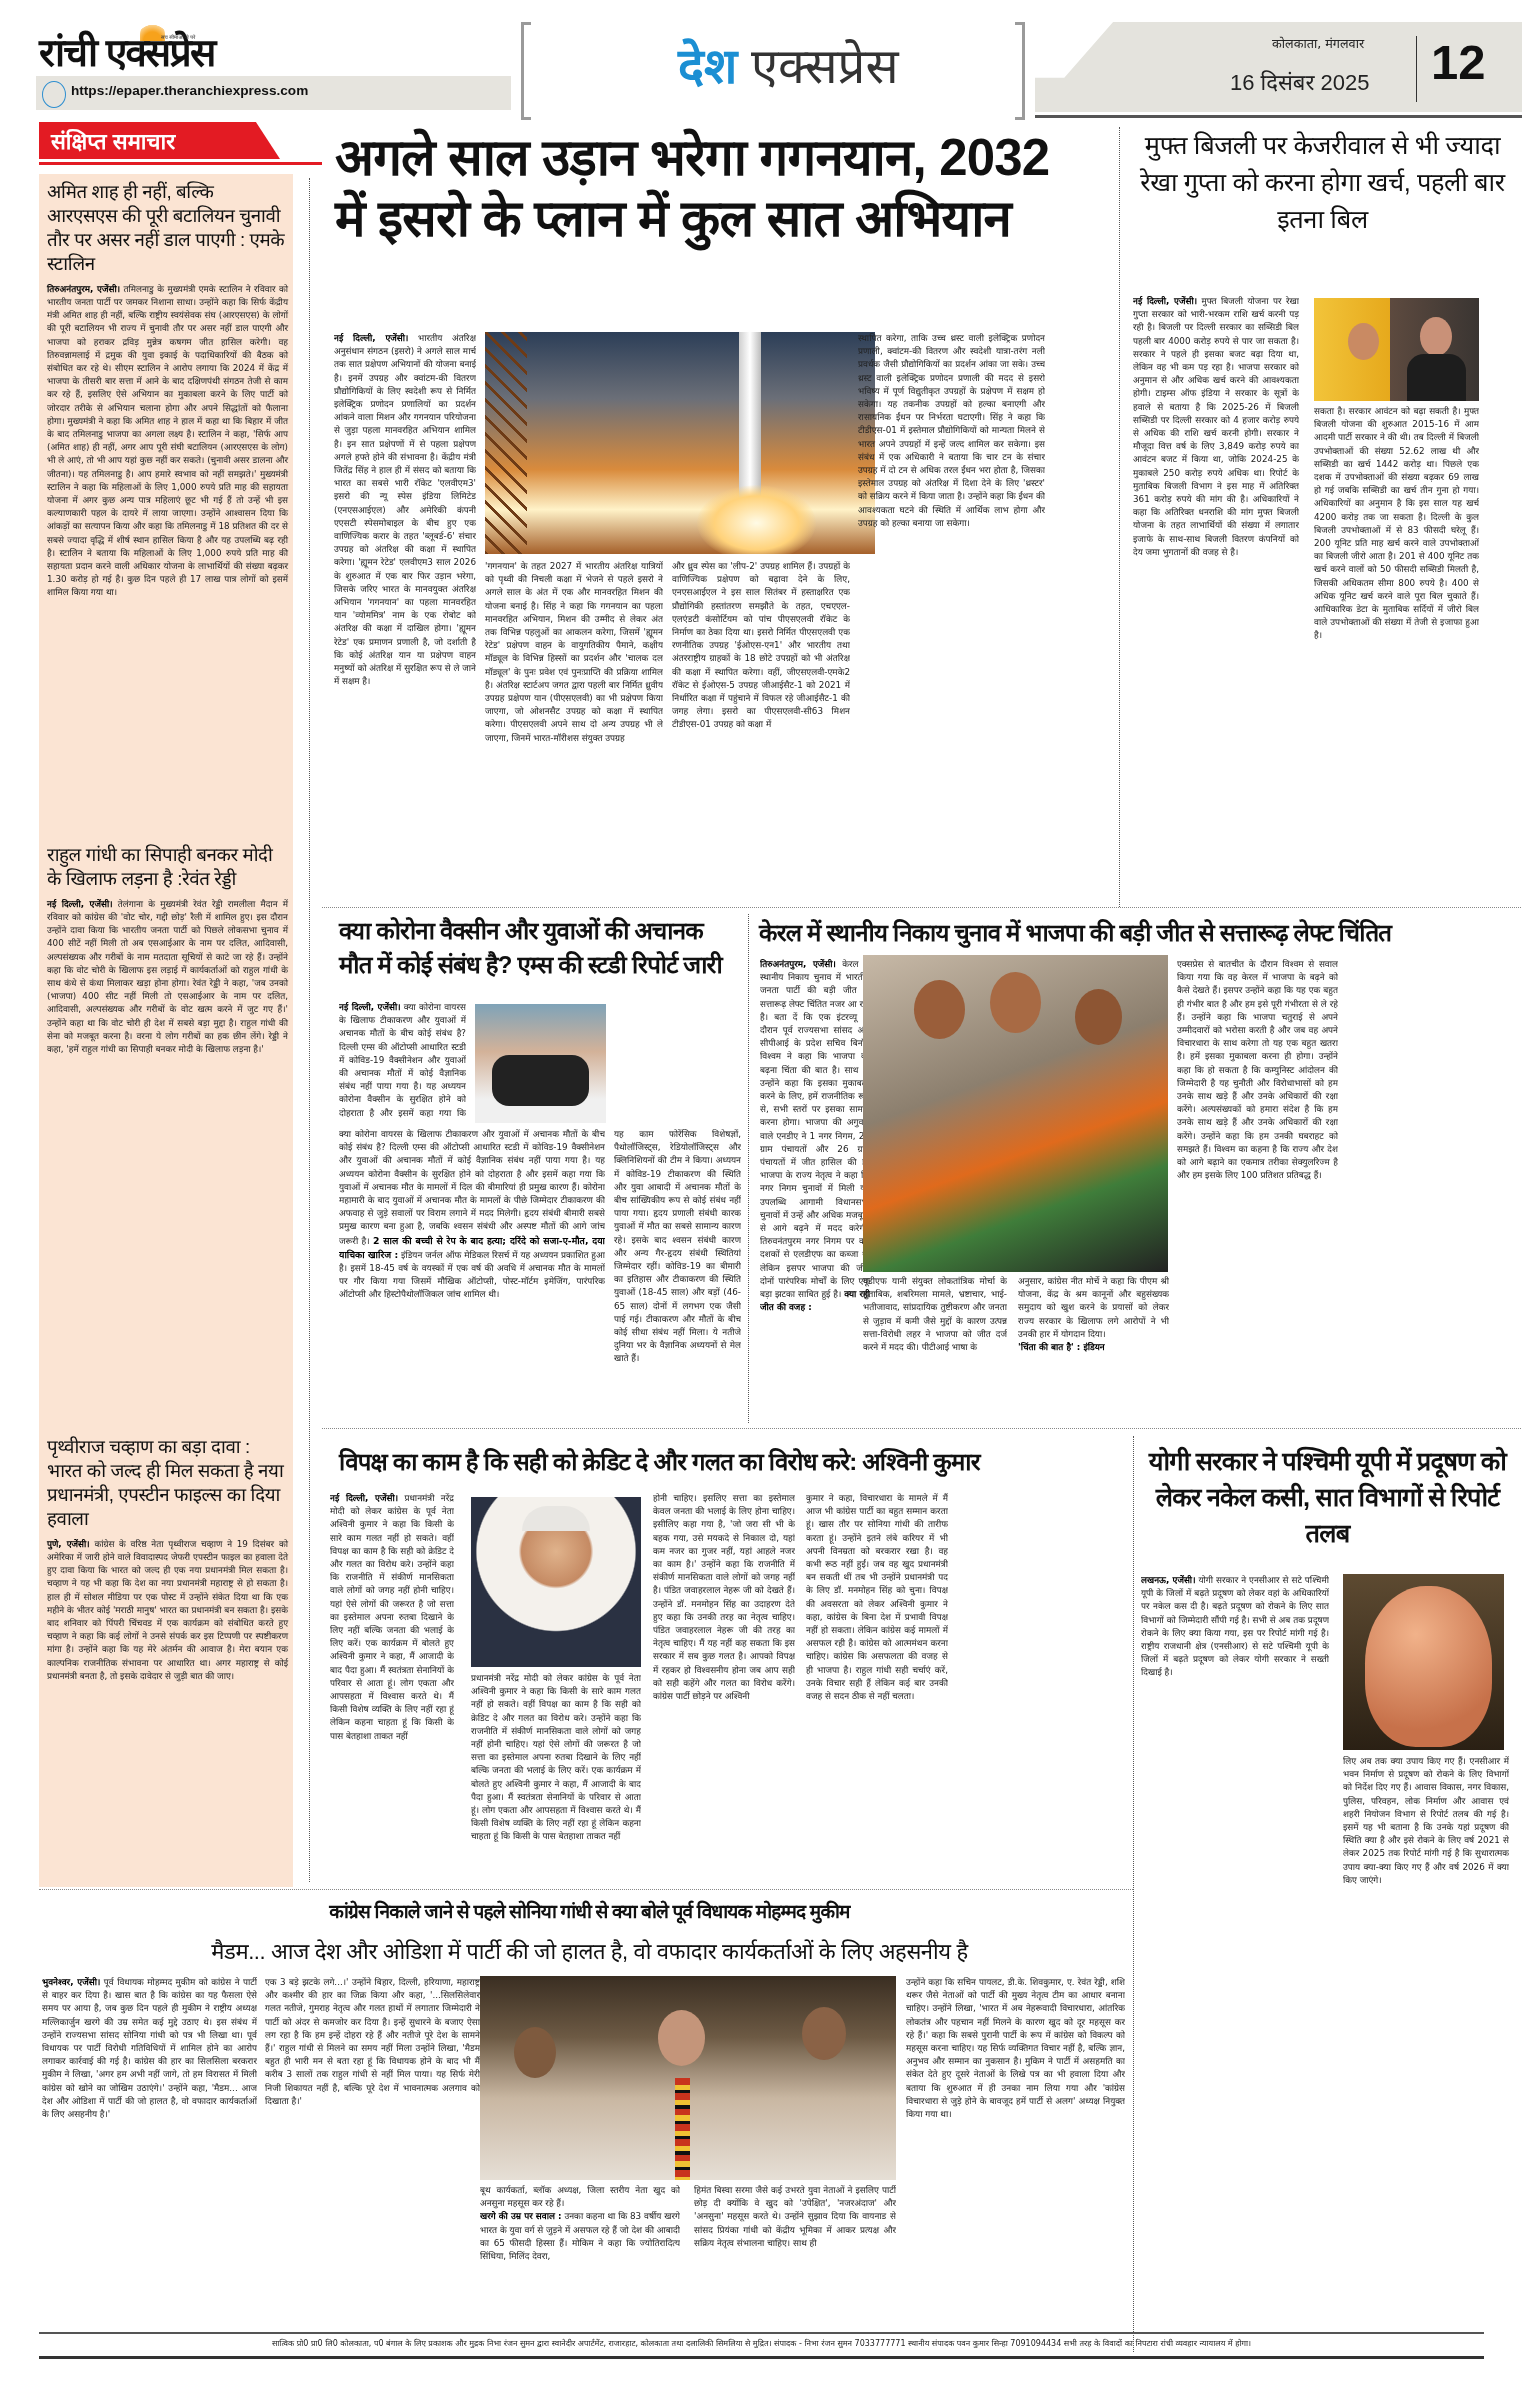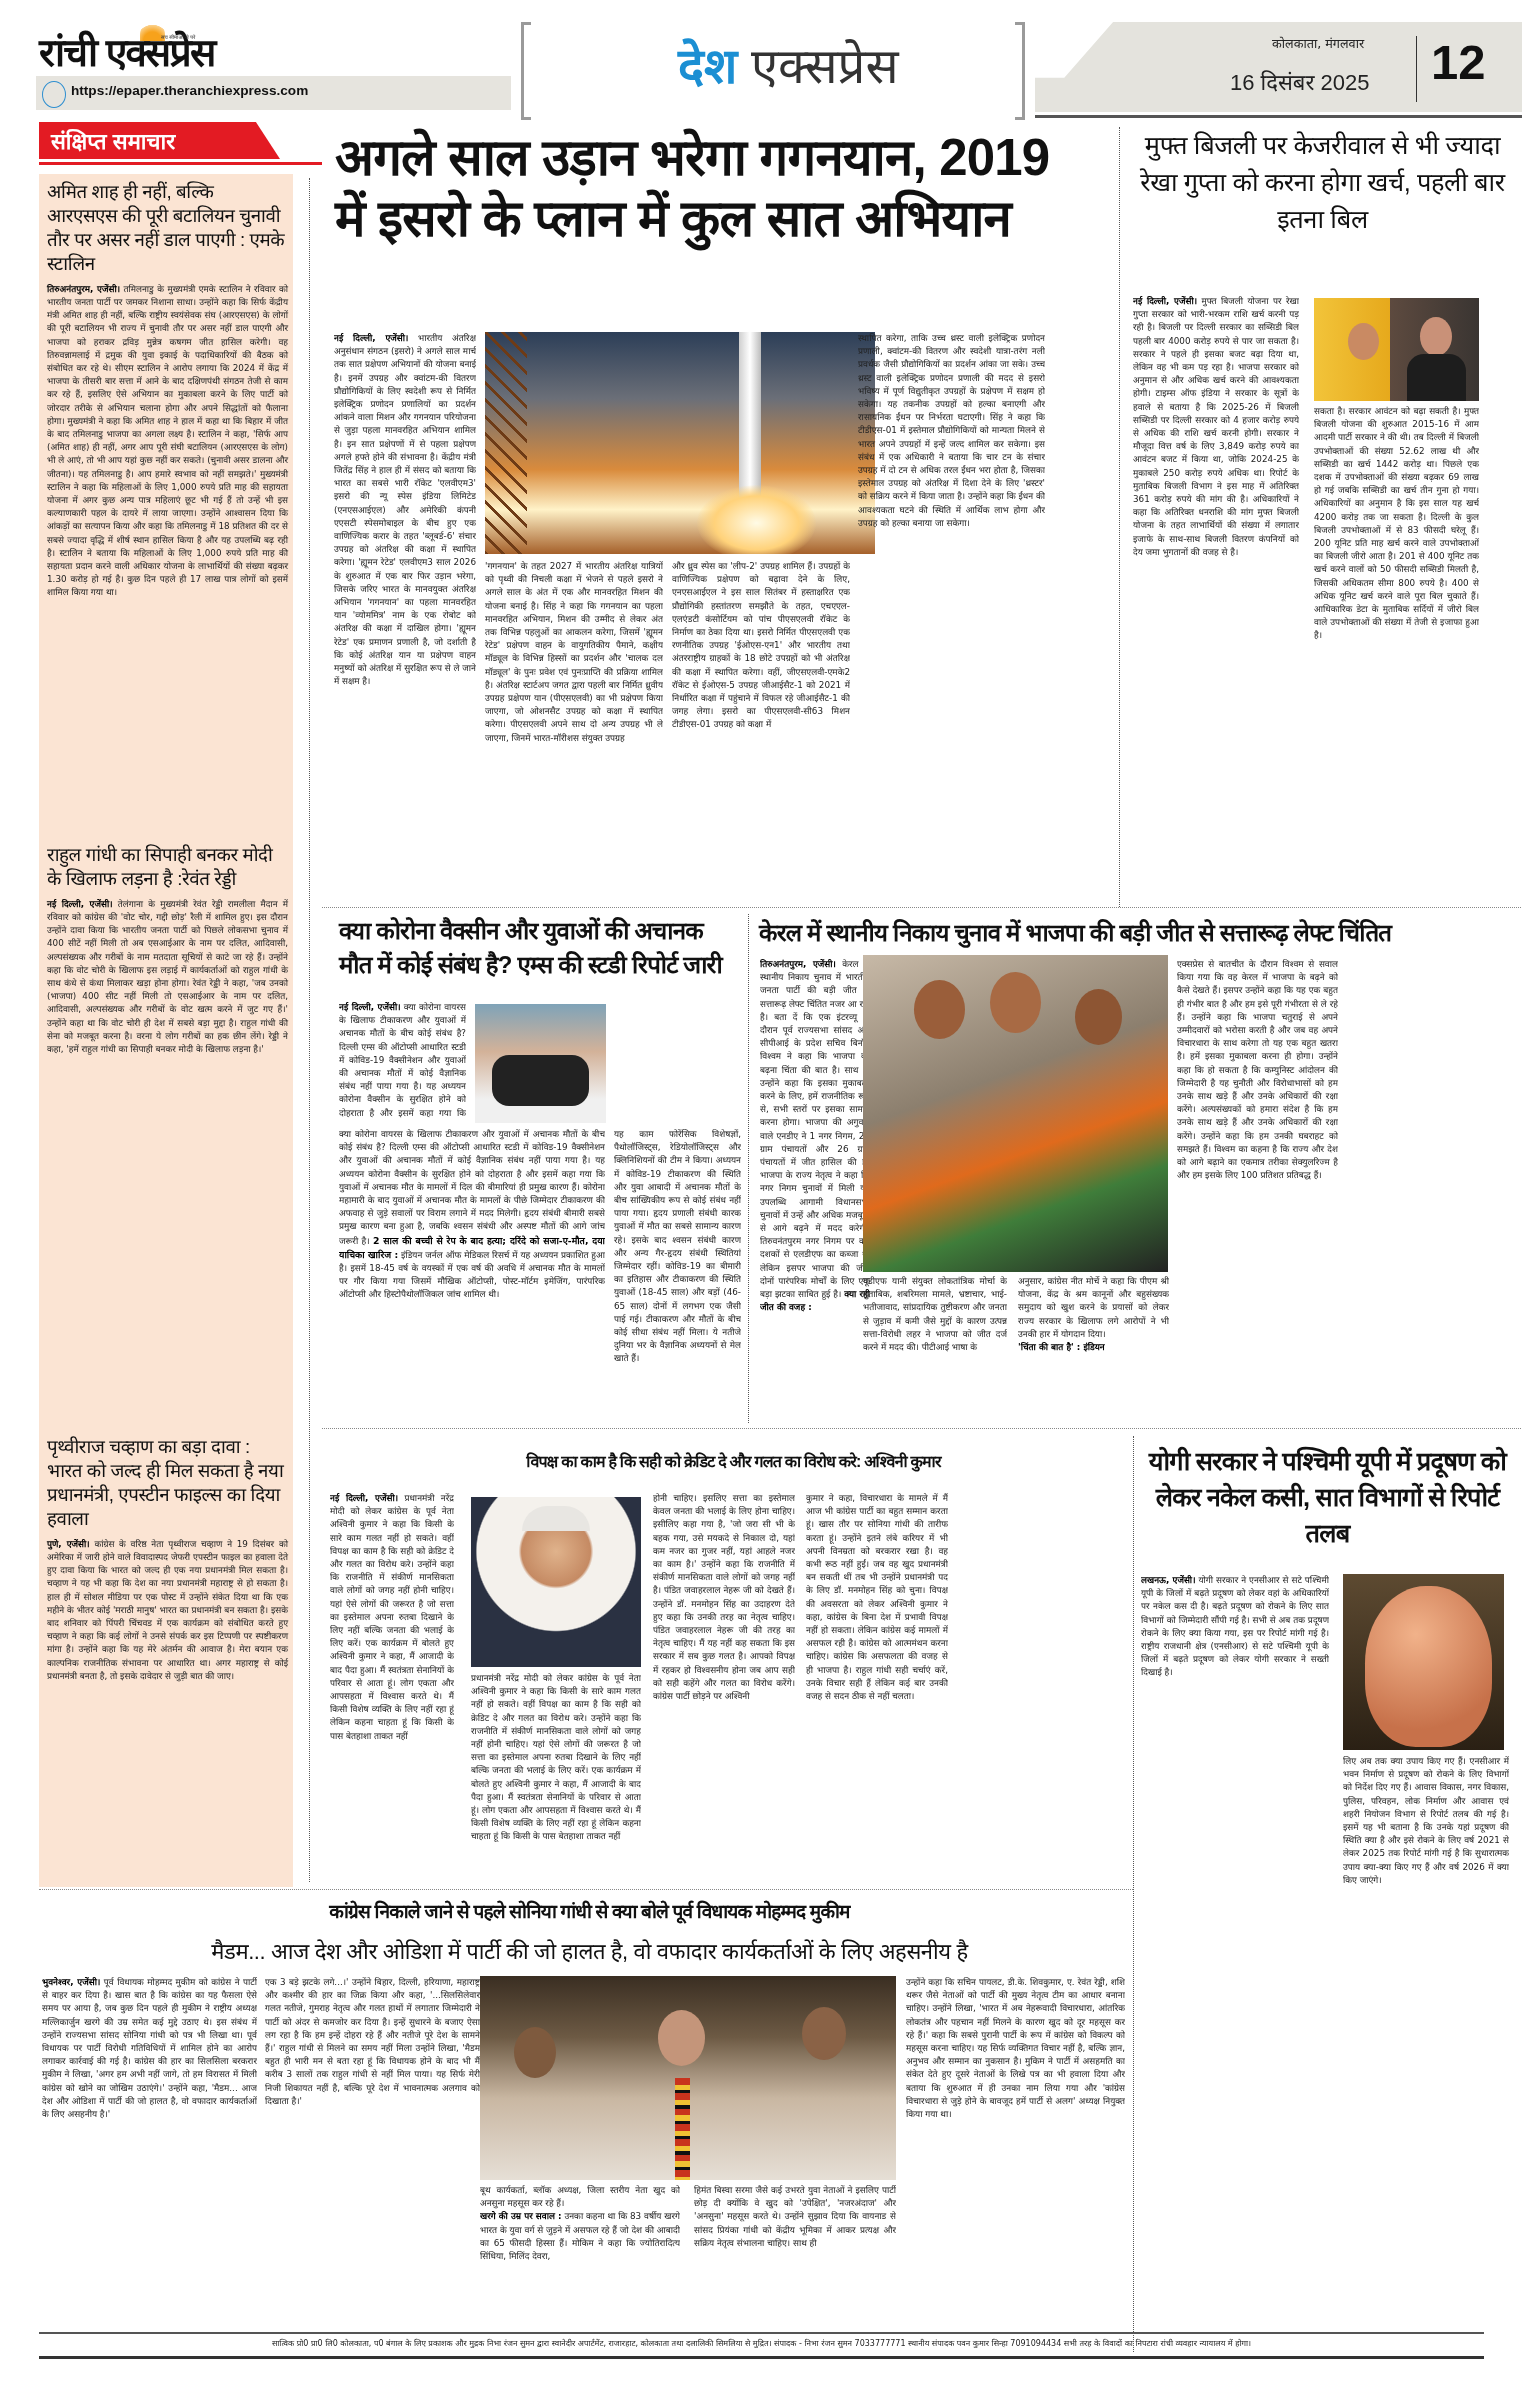--- a/index.html
+++ b/index.html
@@ -77,21 +77,21 @@
 </div>
 
 <div class="abs" style="left:47px;top:1435px;width:241px;">
   <div class="brief-hl">पृथ्वीराज चव्हाण का बड़ा दावा : भारत को जल्द ही मिल सकता है नया प्रधानमंत्री, एपस्टीन फाइल्स का दिया हवाला</div>
   <div class="body-text" style="margin-top:6.8px;"><b>पुणे, एजेंसी।</b> <span>कांग्रेस के वरिष्ठ नेता पृथ्वीराज चव्हाण ने 19 दिसंबर को अमेरिका में जारी होने वाले विवादास्पद जेफरी एपस्टीन फाइल का हवाला देते हुए दावा किया कि भारत को जल्द ही एक नया प्रधानमंत्री मिल सकता है। चव्हाण ने यह भी कहा कि देश का नया प्रधानमंत्री महाराष्ट्र से हो सकता है। हाल ही में सोशल मीडिया पर एक पोस्ट में उन्होंने संकेत दिया था कि एक महीने के भीतर कोई 'मराठी मानुष' भारत का प्रधानमंत्री बन सकता है। इसके बाद शनिवार को पिंपरी चिंचवड में एक कार्यक्रम को संबोधित करते हुए चव्हाण ने कहा कि कई लोगों ने उनसे संपर्क कर इस टिप्पणी पर स्पष्टीकरण मांगा है। उन्होंने कहा कि यह मेरे अंतर्मन की आवाज है। मेरा बयान एक काल्पनिक राजनीतिक संभावना पर आधारित था। अगर महाराष्ट्र से कोई प्रधानमंत्री बनता है, तो इसके दावेदार से जुड़ी बात की जाए।</span></div>
 </div>
 
 <div class="abs sep-v" style="left:309px;top:178px;height:1704px;"></div>
 
 <div class="abs hl" style="left:335px;top:127px;width:797px;font-size:51px;line-height:61px;">
-  <div>अगले साल उड़ान भरेगा गगनयान, 2019</div>
+  <div>अगले साल उड़ान भरेगा गगनयान, 2032</div>
   <div>में इसरो के प्लान में कुल सात अभियान</div>
 </div>
 
 <div class="abs body-text" style="left:334px;top:332px;width:142px;height:602px;overflow:hidden;">
   <b>नई दिल्ली, एजेंसी।</b> <span>भारतीय अंतरिक्ष अनुसंधान संगठन (इसरो) ने अगले साल मार्च तक सात प्रक्षेपण अभियानों की योजना बनाई है। इनमें उपग्रह और क्वांटम-की वितरण प्रौद्योगिकियों के लिए स्वदेशी रूप से निर्मित इलेक्ट्रिक प्रणोदन प्रणालियों का प्रदर्शन आंकने वाला मिशन और गगनयान परियोजना से जुड़ा पहला मानवरहित अभियान शामिल है। इन सात प्रक्षेपणों में से पहला प्रक्षेपण अगले हफ्ते होने की संभावना है। केंद्रीय मंत्री जितेंद्र सिंह ने हाल ही में संसद को बताया कि भारत का सबसे भारी रॉकेट 'एलवीएम3' इसरो की न्यू स्पेस इंडिया लिमिटेड (एनएसआईएल) और अमेरिकी कंपनी एएसटी स्पेसमोबाइल के बीच हुए एक वाणिज्यिक करार के तहत 'ब्लूबर्ड-6' संचार उपग्रह को अंतरिक्ष की कक्षा में स्थापित करेगा। 'ह्यूमन रेटेड' एलवीएम3 साल 2026 के शुरुआत में एक बार फिर उड़ान भरेगा, जिसके जरिए भारत के मानवयुक्त अंतरिक्ष अभियान 'गगनयान' का पहला मानवरहित यान 'व्योममित्र' नाम के एक रोबोट को अंतरिक्ष की कक्षा में दाखिल होगा। 'ह्यूमन रेटेड' एक प्रमाणन प्रणाली है, जो दर्शाती है कि कोई अंतरिक्ष यान या प्रक्षेपण वाहन मनुष्यों को अंतरिक्ष में सुरक्षित रूप से ले जाने में सक्षम है।</span>
 </div>
 <div class="abs img" style="left:485px;top:332px;width:390px;height:222px;background:linear-gradient(180deg,#2c3e57 0%,#6b6f78 30%,#d98b3c 62%,#fff2c8 80%,#a5602a 100%);">
   <div style="position:absolute;left:254px;top:0;width:22px;height:204px;background:linear-gradient(90deg,#cfcfcf,#fff,#bcbcbc);"></div>
   <div style="position:absolute;left:212px;top:153px;width:119px;height:76px;border-radius:50%;background:radial-gradient(#fffbe6,#ffd27a 50%,transparent 72%);"></div>
   <div style="position:absolute;left:0;top:0;width:42px;height:222px;background:repeating-linear-gradient(45deg,#6e3b16 0 2.5px,transparent 2.5px 12px);"></div>
@@ -146,21 +146,21 @@
 </div>
 <div class="abs body-text" style="left:863px;top:1275px;width:144px;height:136px;overflow:hidden;">यूडीएफ यानी संयुक्त लोकतांत्रिक मोर्चा के मुताबिक, शबरिमला मामले, भ्रष्टाचार, भाई-भतीजावाद, सांप्रदायिक तुष्टीकरण और जनता से जुड़ाव में कमी जैसे मुद्दों के कारण उत्पन्न सत्ता-विरोधी लहर ने भाजपा को जीत दर्ज करने में मदद की। पीटीआई भाषा के</div>
 <div class="abs body-text" style="left:1018px;top:1275px;width:151px;height:136px;overflow:hidden;">
   <span>अनुसार, कांग्रेस नीत मोर्चे ने कहा कि पीएम श्री योजना, केंद्र के श्रम कानूनों और बहुसंख्यक समुदाय को खुश करने के प्रयासों को लेकर राज्य सरकार के खिलाफ लगे आरोपों ने भी उनकी हार में योगदान दिया।</span><br>
   <b>'चिंता की बात है' : इंडियन</b>
 </div>
 <div class="abs body-text" style="left:1177px;top:958px;width:161px;height:458px;overflow:hidden;">एक्सप्रेस से बातचीत के दौरान विश्वम से सवाल किया गया कि वह केरल में भाजपा के बढ़ने को कैसे देखते हैं। इसपर उन्होंने कहा कि यह एक बहुत ही गंभीर बात है और हम इसे पूरी गंभीरता से ले रहे हैं। उन्होंने कहा कि भाजपा चतुराई से अपने उम्मीदवारों को भरोसा करती है और जब वह अपने विचारधारा के साथ करेगा तो यह एक बहुत खतरा है। हमें इसका मुकाबला करना ही होगा। उन्होंने कहा कि हो सकता है कि कम्युनिस्ट आंदोलन की जिम्मेदारी है यह चुनौती और विरोधाभासों को हम उनके साथ खड़े हैं और उनके अधिकारों की रक्षा करेंगे। अल्पसंख्यकों को हमारा संदेश है कि हम उनके साथ खड़े हैं और उनके अधिकारों की रक्षा करेंगे। उन्होंने कहा कि हम उनकी घबराहट को समझते हैं। विश्वम का कहना है कि राज्य और देश को आगे बढ़ाने का एकमात्र तरीका सेक्युलरिज्म है और हम इसके लिए 100 प्रतिशत प्रतिबद्ध हैं।</div>
 
 <div class="abs dots-h" style="left:322px;top:1428px;width:1201px;"></div>
 
-<div class="abs hl" style="left:339px;top:1445px;width:789px;font-size:16px;line-height:34px;text-align:center;">विपक्ष का काम है कि सही को क्रेडिट दे और गलत का विरोध करे: अश्विनी कुमार</div>
+<div class="abs hl" style="left:339px;top:1445px;width:789px;font-size:24px;line-height:34px;">विपक्ष का काम है कि सही को क्रेडिट दे और गलत का विरोध करे: अश्विनी कुमार</div>
 <div class="abs body-text" style="left:330px;top:1492px;width:124px;height:390px;overflow:hidden;">
   <b>नई दिल्ली, एजेंसी।</b> <span>प्रधानमंत्री नरेंद्र मोदी को लेकर कांग्रेस के पूर्व नेता अश्विनी कुमार ने कहा कि किसी के सारे काम गलत नहीं हो सकते। वहीं विपक्ष का काम है कि सही को क्रेडिट दे और गलत का विरोध करे। उन्होंने कहा कि राजनीति में संकीर्ण मानसिकता वाले लोगों को जगह नहीं होनी चाहिए। यहां ऐसे लोगों की जरूरत है जो सत्ता का इस्तेमाल अपना रुतबा दिखाने के लिए नहीं बल्कि जनता की भलाई के लिए करें। एक कार्यक्रम में बोलते हुए अश्विनी कुमार ने कहा, मैं आजादी के बाद पैदा हुआ। मैं स्वतंत्रता सेनानियों के परिवार से आता हूं। लोग एकता और आपसहता में विश्वास करते थे। मैं किसी विशेष व्यक्ति के लिए नहीं रहा हूं लेकिन कहना चाहता हूं कि किसी के पास बेतहाशा ताकत नहीं</span>
 </div>
 <div class="abs img" style="left:471px;top:1497px;width:170px;height:170px;background:radial-gradient(circle at 50% 32%,#e0b38c 0%,#c58a63 24%,#f4f1ec 26%,#f4f1ec 55%,#2a3142 56%);">
   <div style="position:absolute;left:51px;top:8.5px;width:68px;height:25.4px;border-radius:34px 34px 0 0;background:#e8e6e2;"></div>
 </div>
 <div class="abs body-text" style="left:471px;top:1672px;width:170px;height:212px;overflow:hidden;">प्रधानमंत्री नरेंद्र मोदी को लेकर कांग्रेस के पूर्व नेता अश्विनी कुमार ने कहा कि किसी के सारे काम गलत नहीं हो सकते। वहीं विपक्ष का काम है कि सही को क्रेडिट दे और गलत का विरोध करे। उन्होंने कहा कि राजनीति में संकीर्ण मानसिकता वाले लोगों को जगह नहीं होनी चाहिए। यहां ऐसे लोगों की जरूरत है जो सत्ता का इस्तेमाल अपना रुतबा दिखाने के लिए नहीं बल्कि जनता की भलाई के लिए करें। एक कार्यक्रम में बोलते हुए अश्विनी कुमार ने कहा, मैं आजादी के बाद पैदा हुआ। मैं स्वतंत्रता सेनानियों के परिवार से आता हूं। लोग एकता और आपसहता में विश्वास करते थे। मैं किसी विशेष व्यक्ति के लिए नहीं रहा हूं लेकिन कहना चाहता हूं कि किसी के पास बेतहाशा ताकत नहीं</div>
 <div class="abs body-text" style="left:653px;top:1492px;width:142px;height:390px;overflow:hidden;">होनी चाहिए। इसलिए सत्ता का इस्तेमाल केवल जनता की भलाई के लिए होना चाहिए। इसीलिए कहा गया है, 'जो जरा सी भी के बहक गया, उसे मयकदे से निकाल दो, यहां कम नजर का गुजर नहीं, यहां आहले नजर का काम है।' उन्होंने कहा कि राजनीति में संकीर्ण मानसिकता वाले लोगों को जगह नहीं है। पंडित जवाहरलाल नेहरू जी को देखते हैं। उन्होंने डॉ. मनमोहन सिंह का उदाहरण देते हुए कहा कि उनकी तरह का नेतृत्व चाहिए। पंडित जवाहरलाल नेहरू जी की तरह का नेतृत्व चाहिए। मैं यह नहीं कह सकता कि इस सरकार में सब कुछ गलत है। आपको विपक्ष में रहकर हो विश्वसनीय होना जब आप सही को सही कहेंगे और गलत का विरोध करेंगे। कांग्रेस पार्टी छोड़ने पर अश्विनी</div>
 <div class="abs body-text" style="left:806px;top:1492px;width:142px;height:390px;overflow:hidden;">कुमार ने कहा, विचारधारा के मामले में मैं आज भी कांग्रेस पार्टी का बहुत सम्मान करता हूं। खास तौर पर सोनिया गांधी की तारीफ करता हूं। उन्होंने इतने लंबे करियर में भी अपनी विनम्रता को बरकरार रखा है। वह कभी रूठ नहीं हुईं। जब वह खुद प्रधानमंत्री बन सकती थीं तब भी उन्होंने प्रधानमंत्री पद के लिए डॉ. मनमोहन सिंह को चुना। विपक्ष की अवसरता को लेकर अश्विनी कुमार ने कहा, कांग्रेस के बिना देश में प्रभावी विपक्ष नहीं हो सकता। लेकिन कांग्रेस कई मामलों में असफल रही है। कांग्रेस को आत्ममंथन करना चाहिए। कांग्रेस कि असफलता की वजह से ही भाजपा है। राहुल गांधी सही चर्चाएं करें, उनके विचार सही हैं लेकिन कई बार उनकी वजह से सदन ठीक से नहीं चलता।</div>
 

